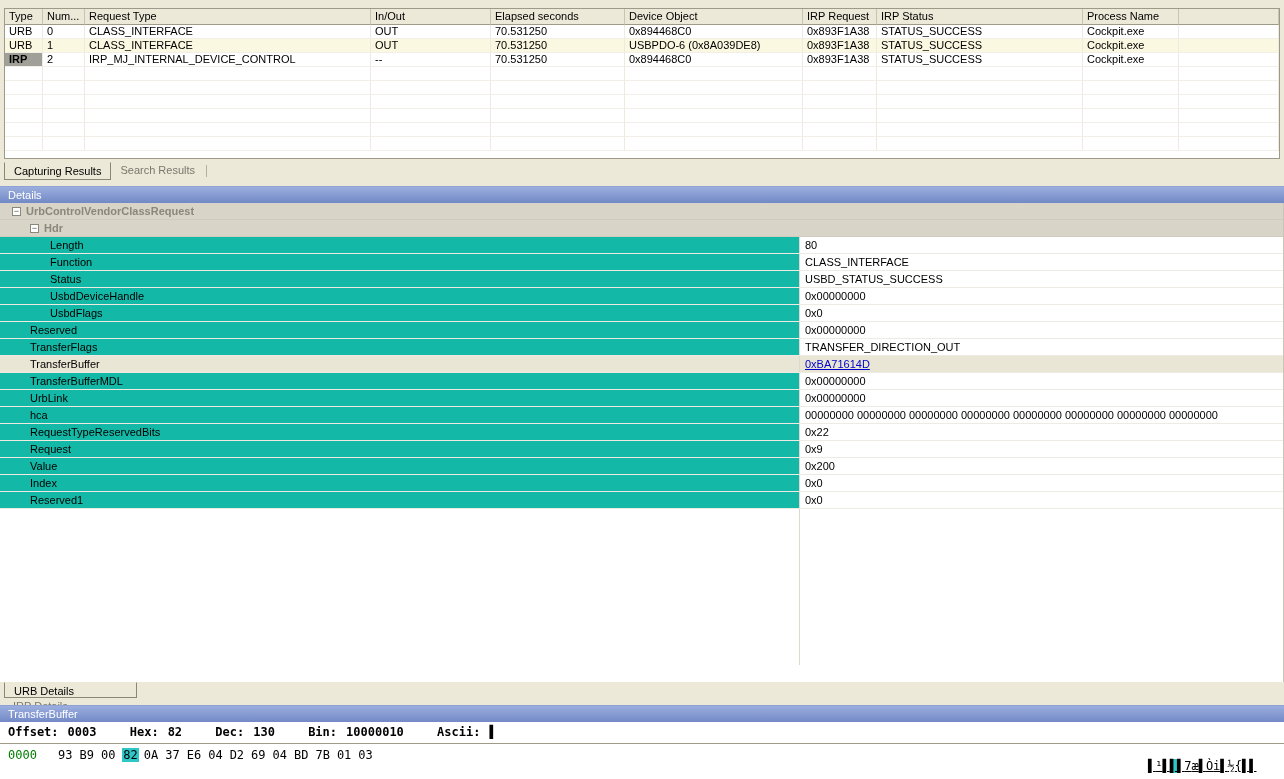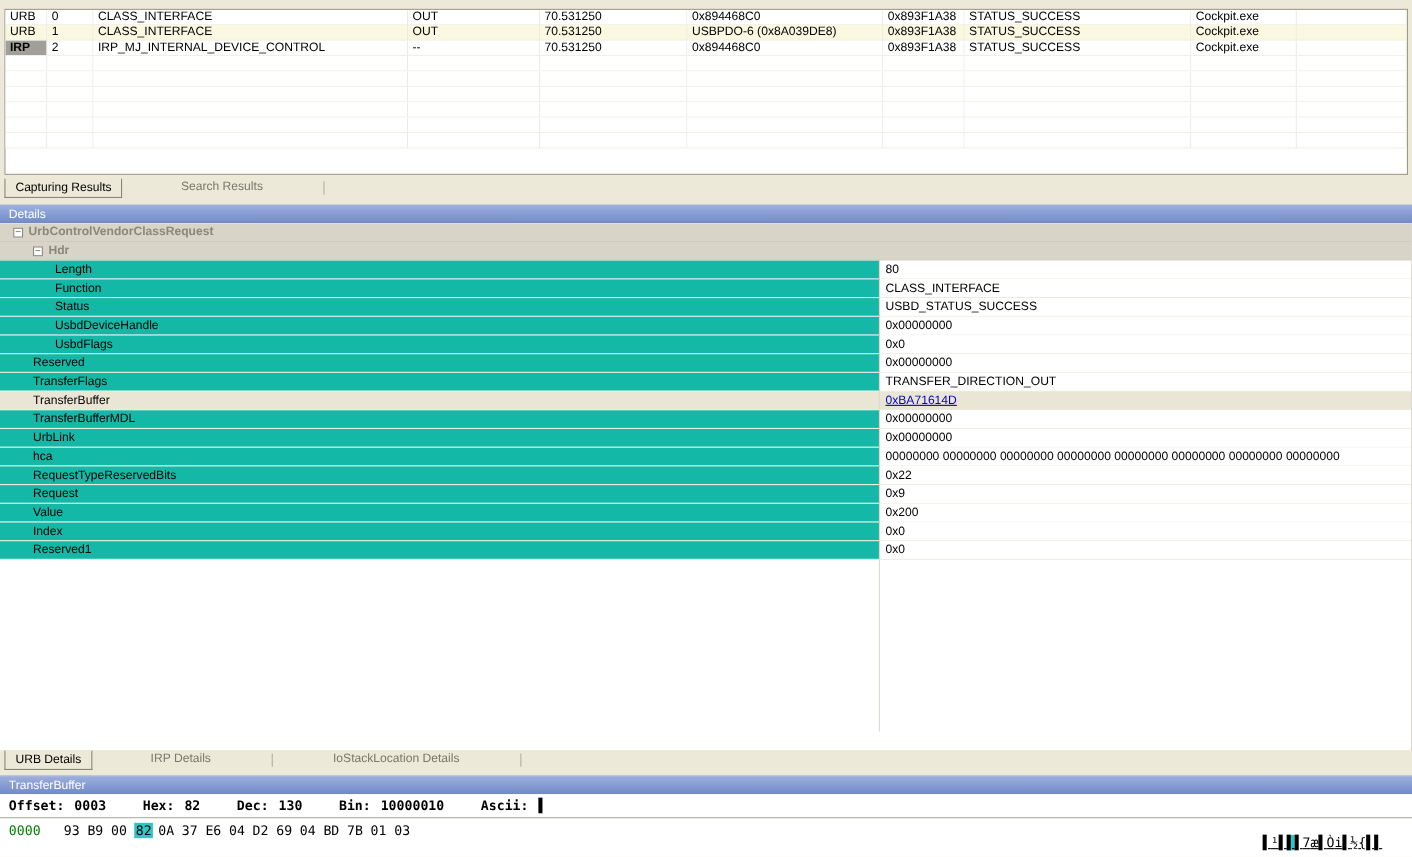--- a/index.html
+++ b/index.html
@@ -25,29 +25,29 @@
   .trow.hl { background:#FAF8E0; }
   .trow.hl .cell { background:#FAF8E0; }
   .cell {
     height:14px; padding:0 4px; flex:0 0 auto;
     border-right:1px solid #EDEBE1; border-bottom:1px solid #F1EFE7;
     white-space:nowrap; overflow:hidden; background:#fff;
   }
   .cell.selcell { background:#A0A098;font-weight:bold; }
 
   
-  .tabbar { position:absolute; left:4px; height:18px; display:flex; align-items:stretch;gap:44px; }
+  .tabbar { position:absolute; left:4px; height:18px; display:flex; align-items:stretch; }
   .ftab { padding:2px 9px 0 9px; color:#7A776C; white-space:nowrap; }
   .ftab.active {
     color:#000; background:#ECE9D8;
     border:1px solid #8A8777; border-top:1px solid #ECE9D8;
   }
   .tabsep { width:1px; background:#B3B09F; margin:3px 2px; }
   #capture-tabs { top:162px; }
-  #detail-tabs  { top:682px; }
+  #detail-tabs  { top:682px;flex-direction:column; }
 
   
   .caption {
     position:absolute; left:0; width:1284px; height:17px; line-height:17px;
     padding-left:8px; color:#fff;
     background:linear-gradient(to bottom,#9BAEDE 0%,#7289C6 100%);
     border-top:1px solid #8FA2D4;
   }
   #details-caption { top:186px; }
   #buffer-caption  { top:705px; }
@@ -104,20 +104,32 @@
   .byte.sel { background:#2EC6C6; padding:0 1px; margin-right:5px; }
   #ascii-chars { position:absolute; left:1148px; top:12px; white-space:nowrap; letter-spacing:0;text-decoration:underline; }
   .ach.sel { background:#2EC6C6; }
 </style>
 </head>
 <body>
 
 <div id="window">
 
   <div id="capture-table">
+    <div id="cap-head" class="thead">
+        <div class="hcell" style="width: 38px;">Type</div>
+        <div class="hcell" style="width: 42px;">Num...</div>
+        <div class="hcell" style="width: 286px;">Request Type</div>
+        <div class="hcell" style="width: 120px;">In/Out</div>
+        <div class="hcell" style="width: 134px;">Elapsed seconds</div>
+        <div class="hcell" style="width: 178px;">Device Object</div>
+        <div class="hcell" style="width: 74px;">IRP Request</div>
+        <div class="hcell" style="width: 206px;">IRP Status</div>
+        <div class="hcell" style="width: 96px;">Process Name</div>
+        <div class="hcell" style="width: 100px;"></div>
+      </div>
     <div id="cap-body">
         <div class="trow">
           <div class="cell" style="width: 38px;">URB</div>
           <div class="cell" style="width: 42px;">0</div>
           <div class="cell" style="width: 286px;">CLASS_INTERFACE</div>
           <div class="cell" style="width: 120px;">OUT</div>
           <div class="cell" style="width: 134px;">70.531250</div>
           <div class="cell" style="width: 178px;">0x894468C0</div>
           <div class="cell" style="width: 74px;">0x893F1A38</div>
           <div class="cell" style="width: 206px;">STATUS_SUCCESS</div>

